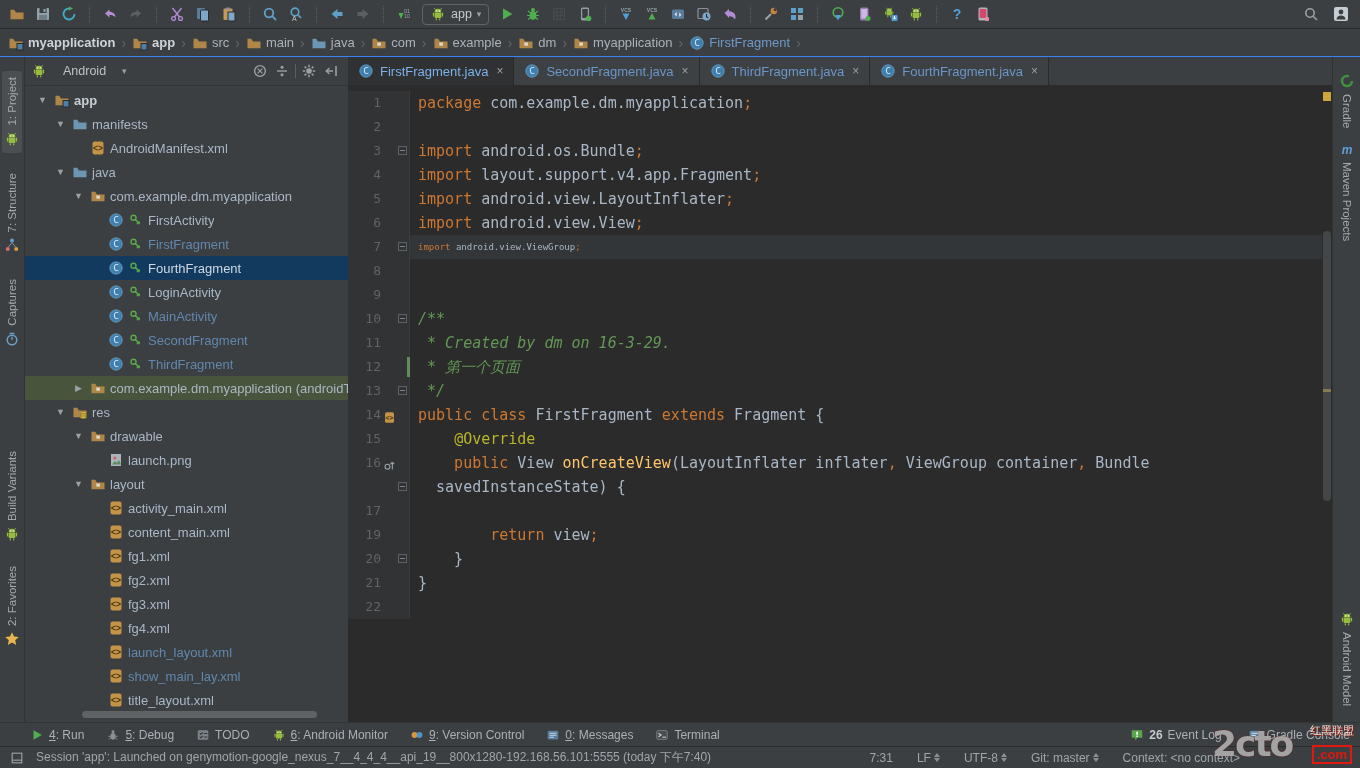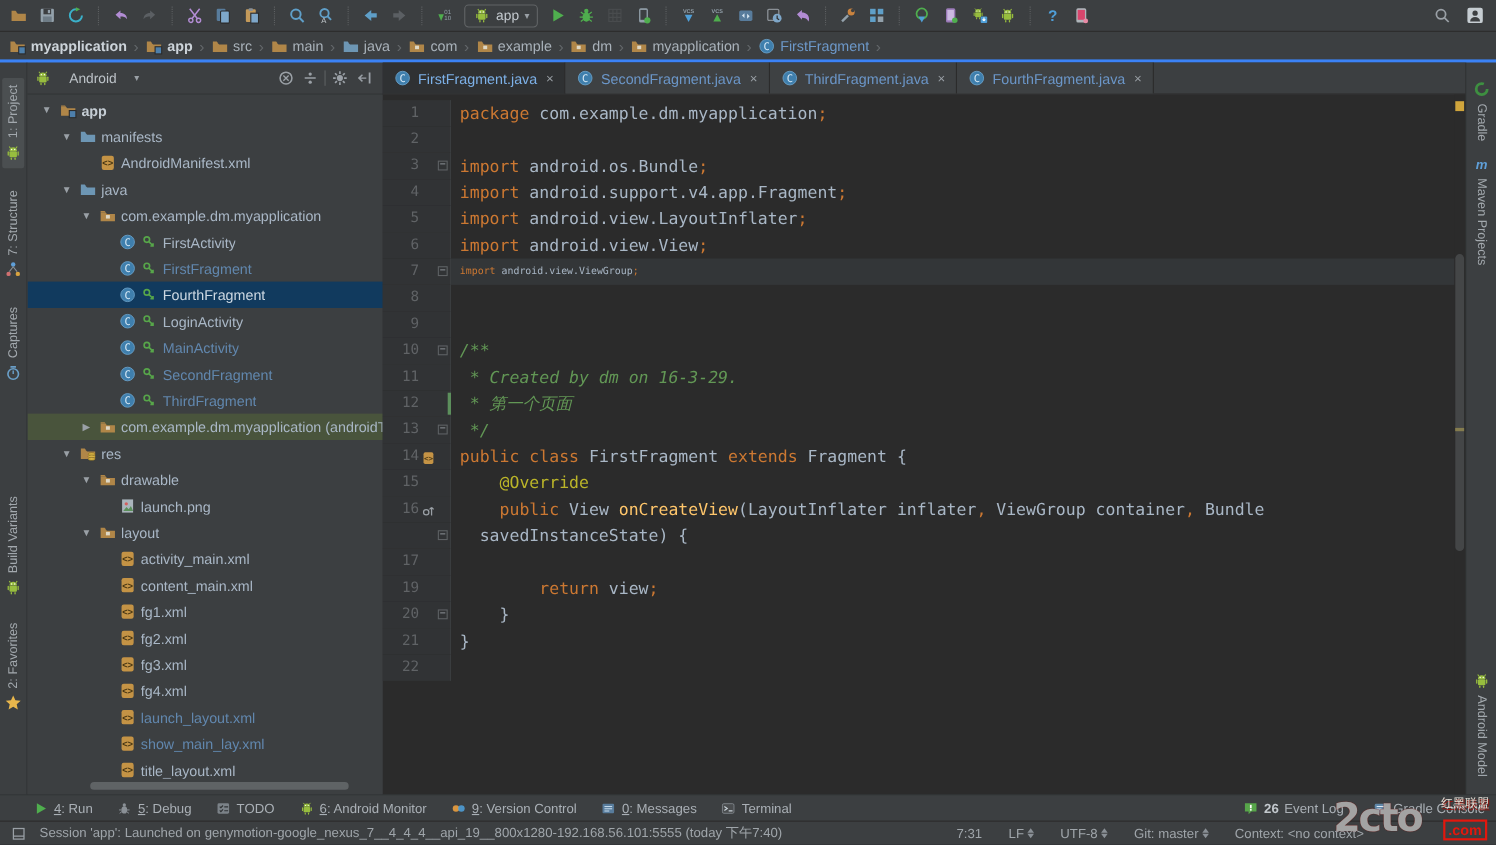--- a/index.html
+++ b/index.html
@@ -16,21 +16,21 @@
   .tsep { width:1px; height:17px; border-left:1px dotted #5d6062; margin:0 7px; flex:none; }
   .ic { display:inline-flex; width:16px; height:16px; flex:none; }
   .ic svg { width:16px; height:16px; }
   .runcfg { height:21px; border:1px solid #616466; border-radius:4px; display:flex; align-items:center;
             gap:5px; padding:0 7px; margin:0 5px; font-size:12.5px; color:#c3c9ce; }
   .caret { font-size:9px; color:#9aa0a6; }
   .tb-right { margin-left:auto; display:flex; align-items:center; gap:4px; padding-right:2px; }
 
   
   .crumbs { height:28px; display:flex; align-items:center; padding:0 8px; background:#3c3f41;
-            border-bottom:3px solid #3b82f6; font-size:13px; overflow:hidden; }
+            border-bottom:1px solid #3b82f6; font-size:13px; overflow:hidden; }
   .crumb { display:flex; align-items:center; gap:4px; color:#a9b2ba; flex:none; }
   .crumb.bold { font-weight:bold; color:#ccd3d9; }
   .crumb.blue { color:#6d98c9; }
   .csep { color:#63676a; font-size:14px; margin:0 6px; flex:none; }
 
   
   .main { display:flex; height:665px; }
 
   
   .lstrip { width:25px; background:#3c3f41; border-right:1px solid #313335; display:flex;
@@ -1051,21 +1051,21 @@
             <div class="gut">
               <span class="num">3</span>
               <span class="fold">−</span>
             </div>
             <span class="ctext"><span class="kw">import </span><span class="pl">android.os.Bundle</span><span class="kw">;</span></span>
           </div>
           <div class="cl">
             <div class="gut">
               <span class="num">4</span>
             </div>
-            <span class="ctext"><span class="kw">import </span><span class="pl">android.support.v4.app.Fragment</span><span class="kw">;</span></span>
+            <span class="ctext"><span class="kw">import </span><span class="pl">layout.support.v4.app.Fragment</span><span class="kw">;</span></span>
           </div>
           <div class="cl">
             <div class="gut">
               <span class="num">5</span>
             </div>
             <span class="ctext"><span class="kw">import </span><span class="pl">android.view.LayoutInflater</span><span class="kw">;</span></span>
           </div>
           <div class="cl">
             <div class="gut">
               <span class="num">6</span>

